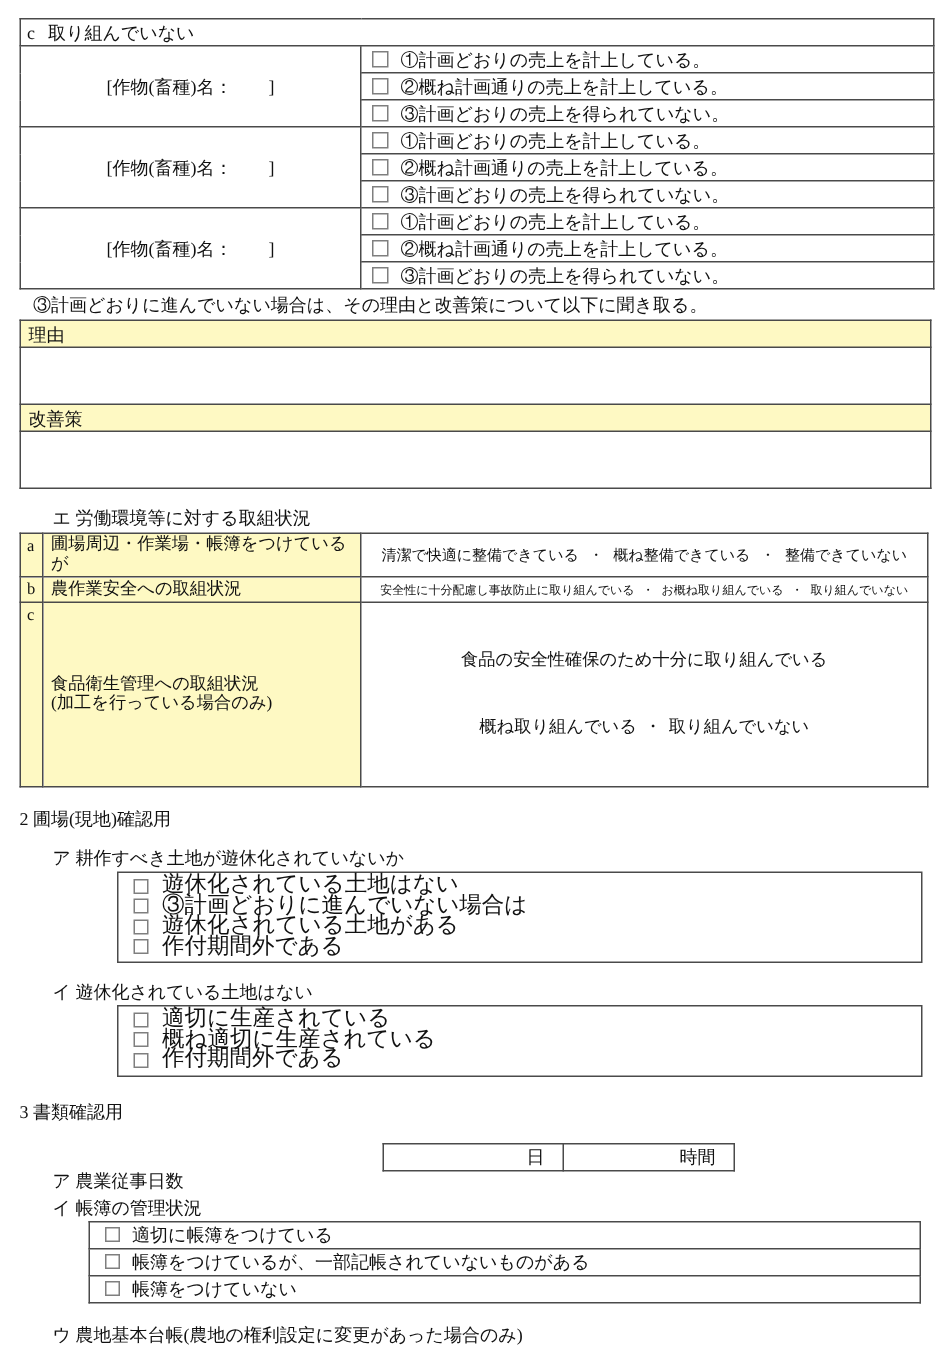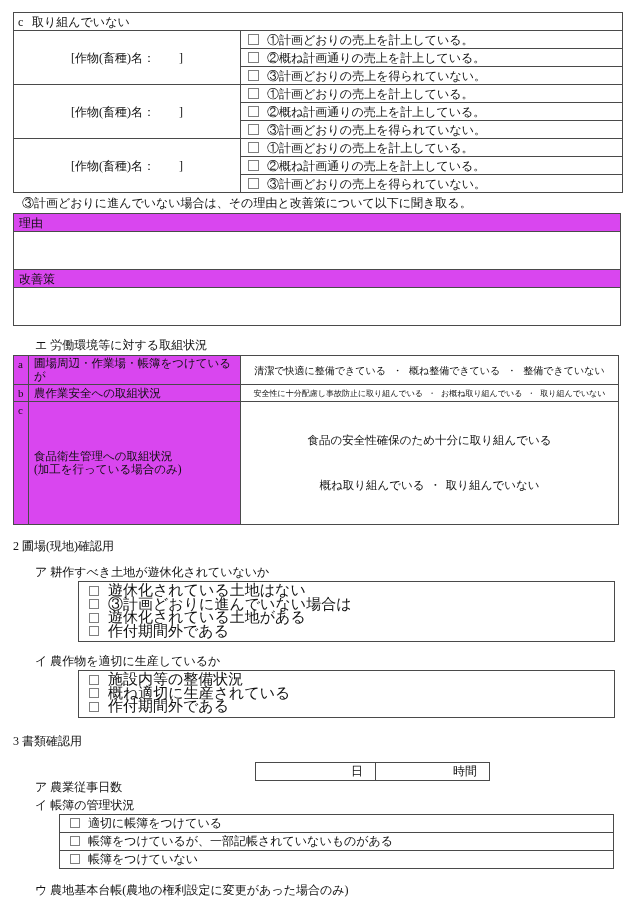--- a/index.html
+++ b/index.html
@@ -3,21 +3,21 @@
 <meta charset="utf-8">
 <style>
   html,body{margin:0;padding:0;background:#fff;}
   .page{
     position:relative;width:630px;height:903px;background:#ffffff;
     font-family:"Liberation Serif","DejaVu Serif",serif;
     color:#111;font-size:12px;overflow:hidden;
   }
   table.t{border-collapse:collapse;table-layout:fixed;}
   table.t td{border:1px solid #4a4a4a;overflow:hidden;}
-  .gray{background:#d946ef;}
+  .gray{background:#fef9c3;}
   .cb{display:inline-block;width:9px;height:9px;border:1px solid #7f7f7f;background:#fff;
       margin-right:8px;flex:0 0 auto;}
   .cbrow{display:flex;align-items:center;}
   
   .sales{margin:12px 0 0 13px;}
   .sales td{height:15px;line-height:14px;}
   .sales .shead{padding-left:4px;}
   .shead .letter{display:inline-block;min-width:14px;}
   .crop{text-align:center;white-space:pre;}
   .opt{padding-left:7px;}
@@ -217,25 +217,25 @@
     <div class="cbrow">
         <span class="cb"></span>
         <span>遊休化されている土地がある</span>
       </div>
     <div class="cbrow">
         <span class="cb"></span>
         <span>作付期間外である</span>
       </div>
   </div>
 
-  <div class="h2">イ 農作物を適切に生産しているか</div>
+  <div class="h2">イ 遊休化されている土地はない</div>
   <div class="box2">
     <div class="cbrow">
         <span class="cb"></span>
-        <span>施設内等の整備状況</span>
+        <span>適切に生産されている</span>
       </div>
     <div class="cbrow">
         <span class="cb"></span>
         <span>概ね適切に生産されている</span>
       </div>
     <div class="cbrow">
         <span class="cb"></span>
         <span>作付期間外である</span>
       </div>
   </div>

